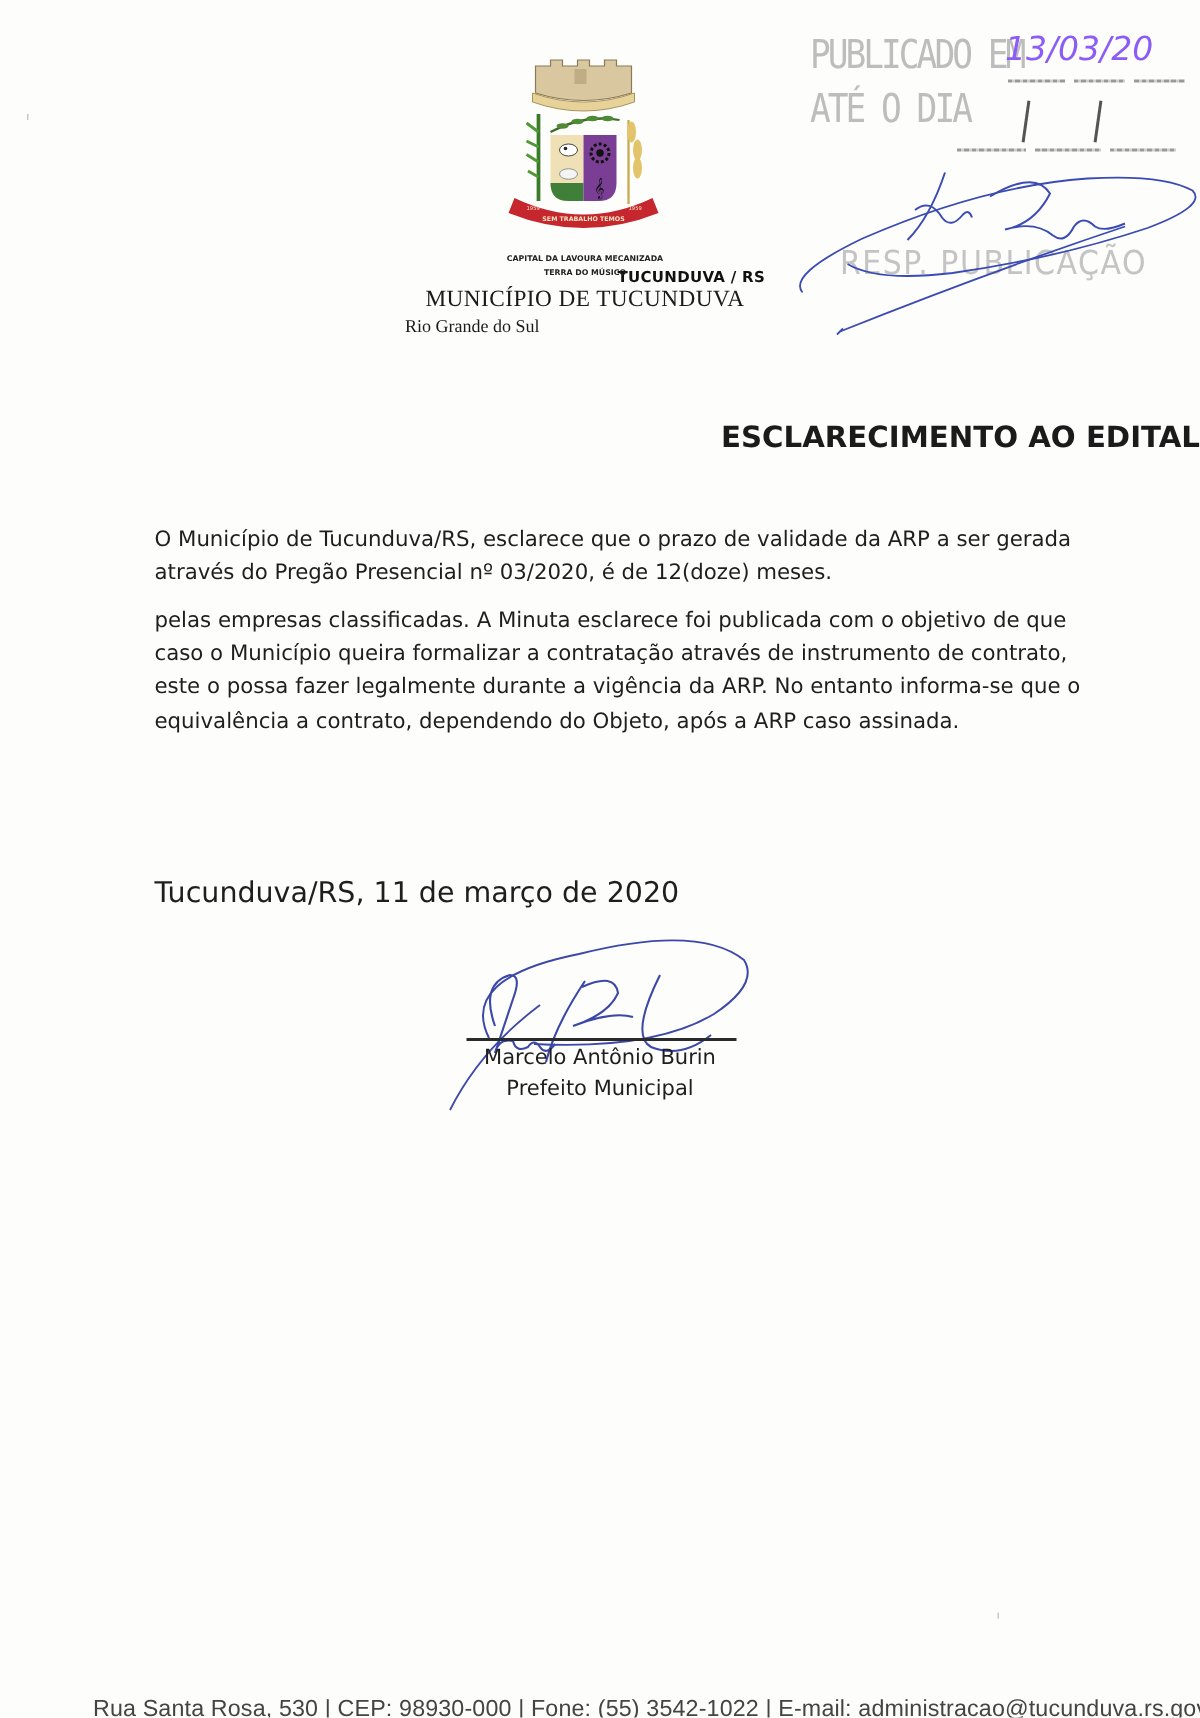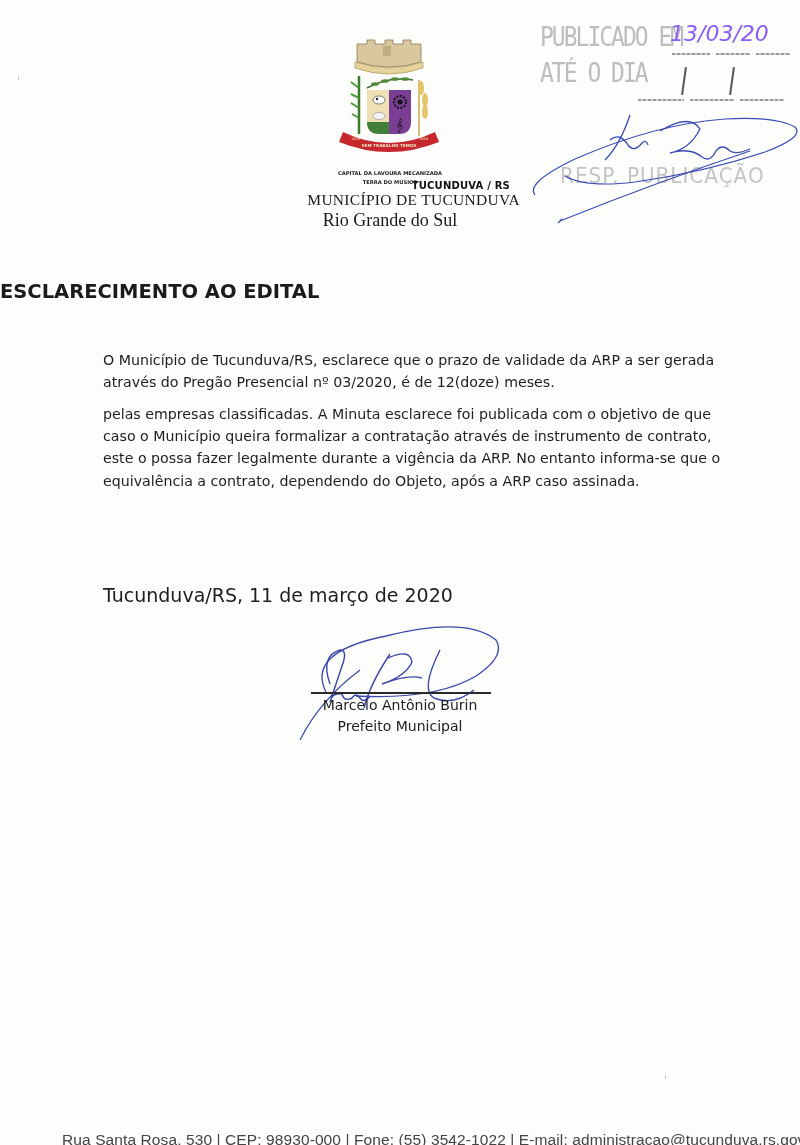--- a/index.html
+++ b/index.html
@@ -56,33 +56,33 @@
       position: absolute;
       left: 270px; width: 240px; text-align: center;
       top: 179px;
       font-family: "DejaVu Sans", sans-serif;
       font-weight: bold;
       font-size: 5.2px;
       color: #222;
     }
     .header-municipio {
       position: absolute;
-      left: 260px; width: 260px; text-align: right;
+      left: 260px; width: 260px; text-align: center;
       top: 191px;
       font-family: "Liberation Serif", serif;
       font-size: 15.5px;
       letter-spacing: 0.3px;
       color: #1a1a1a;
     }
     .header-state {
       position: absolute;
-      left: 270px; width: 240px; text-align: center;
+      left: 270px; width: 240px; 
       top: 210px;
       font-family: "Liberation Serif", serif;
-      font-size: 18px;
+      font-size: 12px;
       color: #1a1a1a;
     }
 
     
     .stamp {
       position: absolute;
       left: 530px;
       top: 15px;
       width: 270px;
       height: 210px;
@@ -140,21 +140,21 @@
     .stamp-signature {
       position: absolute;
       left: 0; top: 90px;
       width: 270px; height: 130px;
     }
 
     
     .doc-title {
       position: absolute;
       left: 0; width: 800px;
-      text-align: left;
+      text-align: right;
       top: 280px;
       font-family: "DejaVu Sans", sans-serif;
       font-weight: bold;
       font-size: 19.5px;
       letter-spacing: 0px;
       color: #1b1b1b;
     }
 
     
     .body-text {

